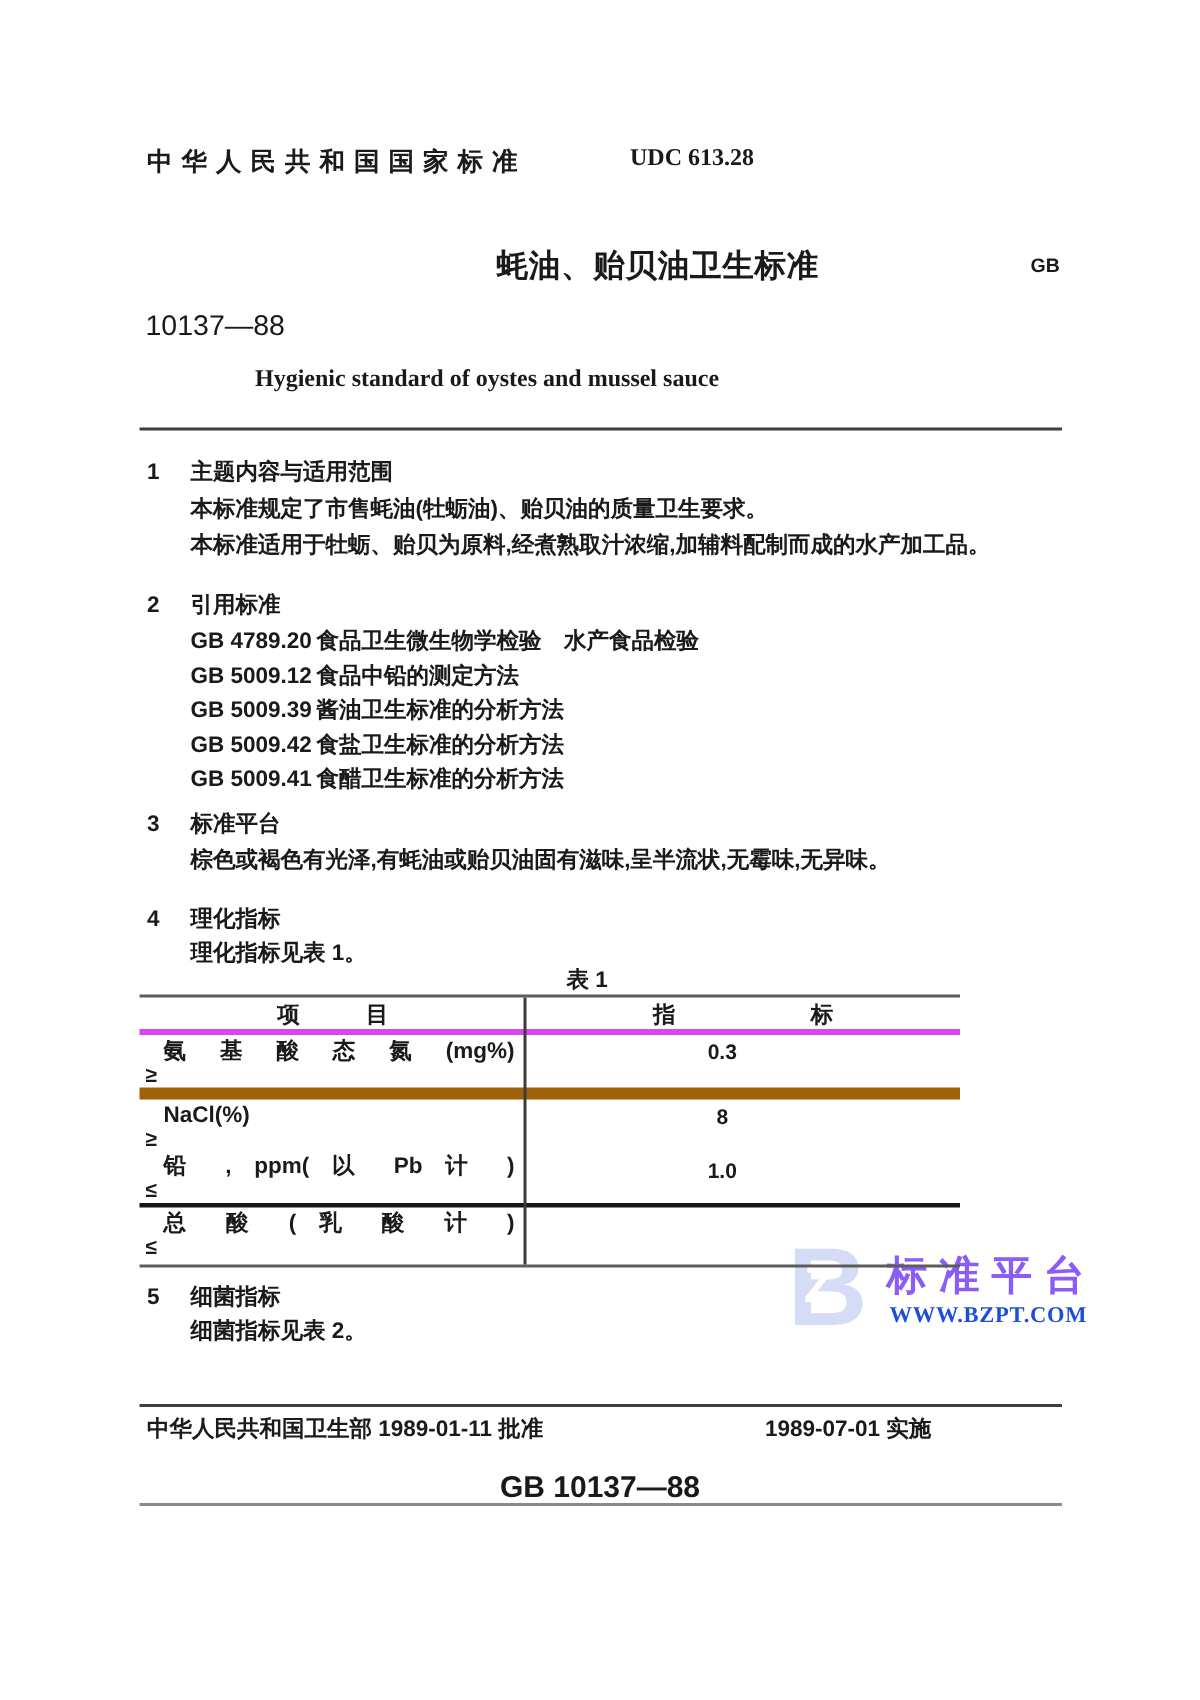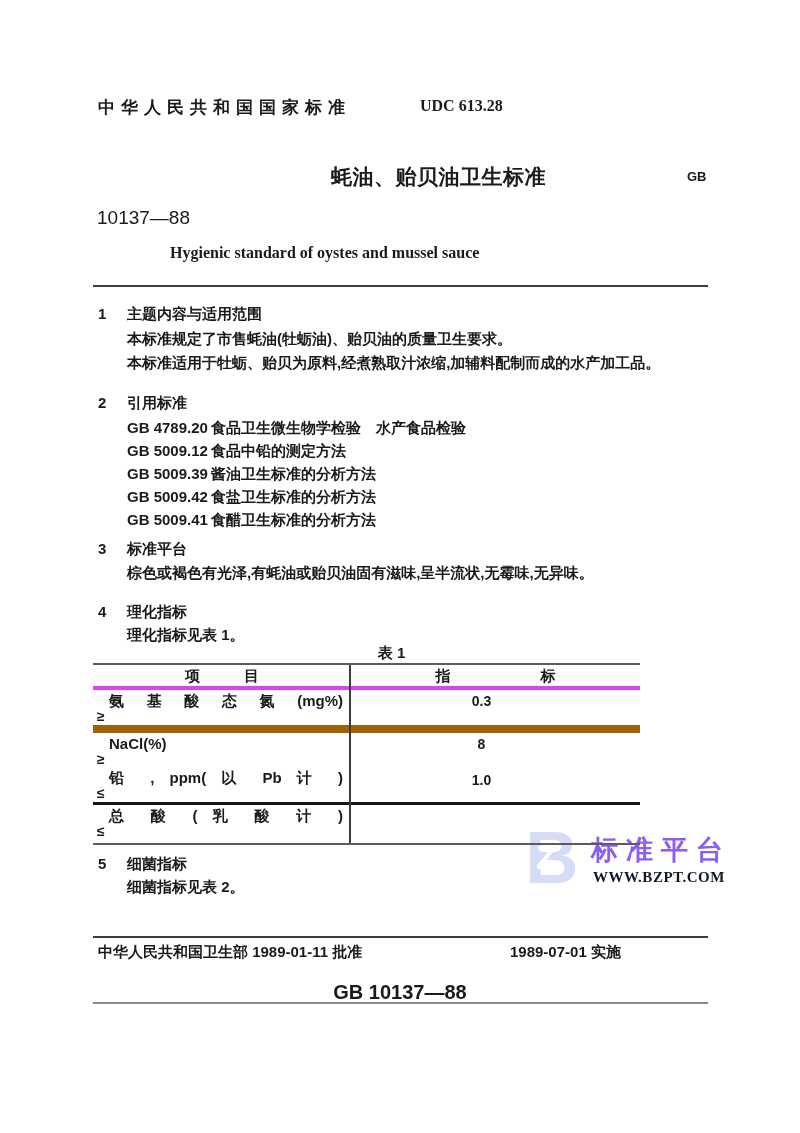--- a/index.html
+++ b/index.html
@@ -62,21 +62,21 @@
   .foot-approval { left: 98px; top: 943px; font-size: 15px; font-weight: bold; }
   .foot-impl { left: 510px; top: 943px; font-size: 15px; font-weight: bold; }
   .foot-docnum { left: 0; top: 981px; width: 800px; text-align: center; font-size: 20px; font-weight: bold; }
 
   
   .wm { position: absolute; left: 525px; top: 826px; width: 210px; height: 80px; z-index: 0; }
   .wm-logo { position: absolute; left: 0; top: 2px; width: 62px; height: 60px; }
   .wm-b { position: absolute; left: 0; top: 0; font-size: 74px; line-height: 60px; font-weight: bold; color: #d5dcf6; font-family: "Liberation Sans", sans-serif; }
   .wm-z { position: absolute; left: 11px; top: 12px; font-size: 34px; line-height: 34px; font-weight: bold; color: #ffffff; font-family: "Liberation Sans", sans-serif; }
   .wm-name { position: absolute; left: 66px; top: 6px; font-size: 27px; font-weight: bold; letter-spacing: 8px; color: #8b5cf6; }
-  .wm-url { position: absolute; left: 68px; top: 43px; font-size: 15px; font-weight: bold; letter-spacing: 0.5px; color: #0f172a; font-family: "Liberation Serif", serif; }
+  .wm-url { position: absolute; left: 68px; top: 43px; font-size: 15px; font-weight: bold; letter-spacing: 0.5px; color: #1d4ed8; font-family: "Liberation Serif", serif; }
 </style>
 </head>
 <body>
 
 <div class="page">
 
   <div class="wm">
     <div class="wm-logo">
       <span class="wm-b">B</span>
       <span class="wm-z">Z</span>

